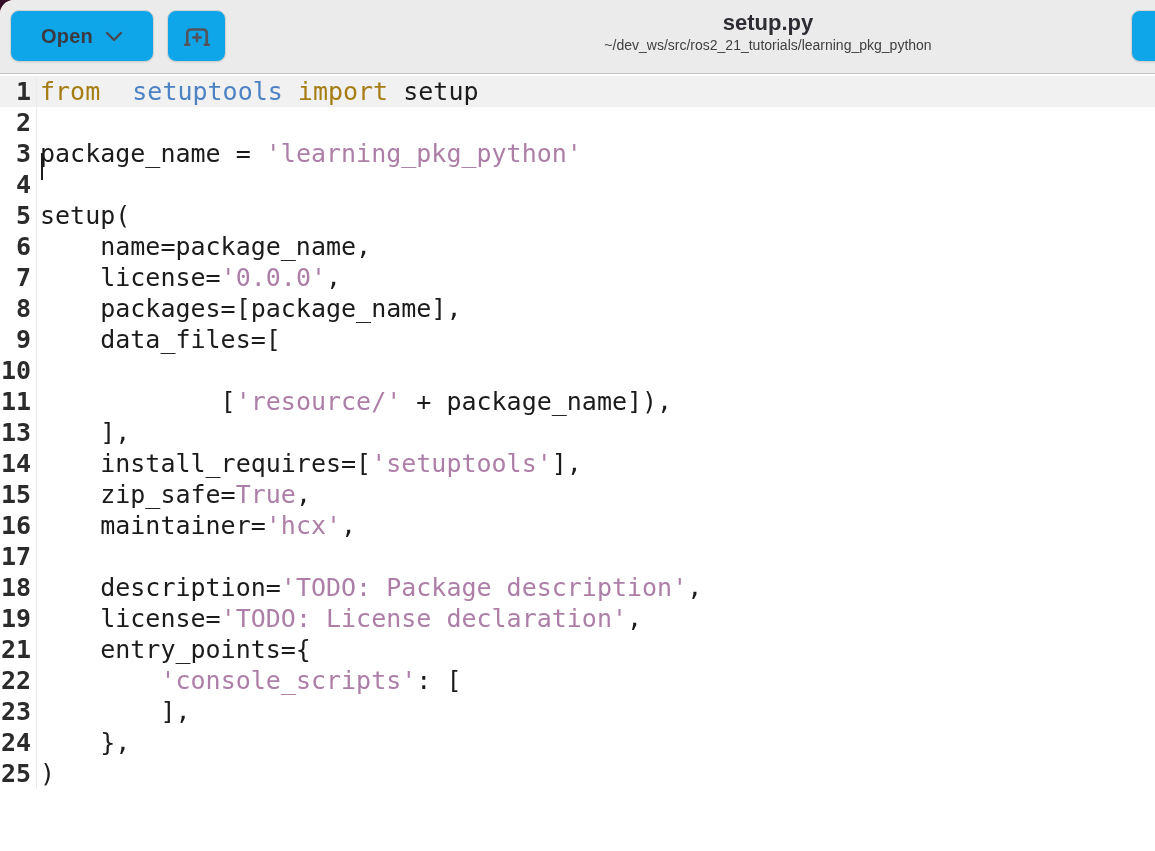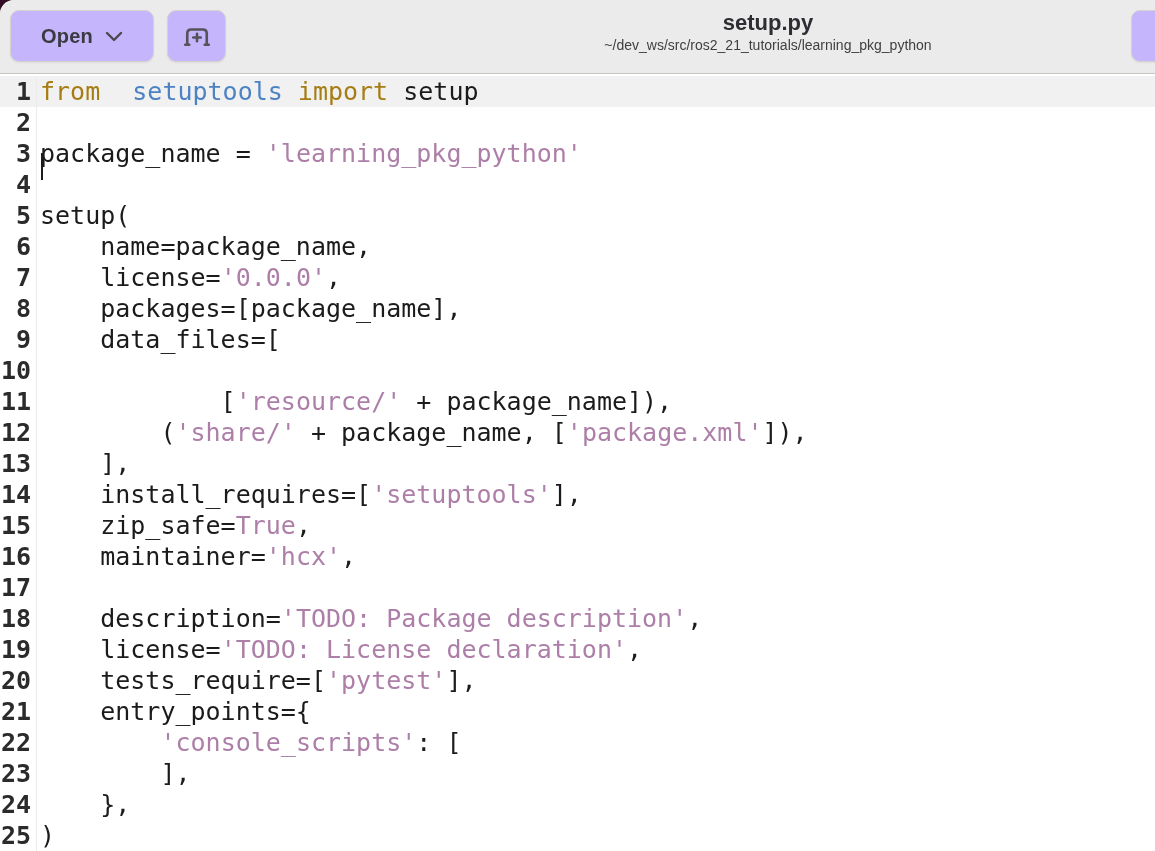--- a/index.html
+++ b/index.html
@@ -17,21 +17,21 @@
   }
   
   .headerbar{
     position:absolute;left:0;top:0;width:1155px;height:73px;
     background:#ebebeb;
     border-bottom:1px solid #c8c4c0;
     border-top-left-radius:14px;
   }
   .hb-btn{
     position:absolute;top:10px;height:52px;
-    background:#c4b5fd;
+    background:#0ea5e9;
     border:1px solid #d6d2ce;
     border-radius:9px;
     box-shadow:0 1px 2px rgba(0,0,0,0.06);
     display:flex;align-items:center;justify-content:center;
     box-sizing:border-box;
     cursor:pointer;
   }
   .btn-open{left:10px;width:144px;gap:12px;}
   .btn-open .lbl{font-size:20px;font-weight:600;color:#3b3a40;letter-spacing:.2px;}
   .btn-newtab{left:167px;width:59px;}
@@ -117,29 +117,27 @@
       <div class="line"><span class="ln">2</span><span class="code"></span></div>
       <div class="line"><span class="ln">3</span><span class="code"><span class="tk-p">package_name = </span><span class="tk-s">'learning_pkg_python'</span></span></div>
       <div class="line"><span class="ln">4</span><span class="code"></span></div>
       <div class="line"><span class="ln">5</span><span class="code"><span class="tk-p">setup(</span></span></div>
       <div class="line"><span class="ln">6</span><span class="code"><span class="tk-p">    name=package_name,</span></span></div>
       <div class="line"><span class="ln">7</span><span class="code"><span class="tk-p">    license=</span><span class="tk-s">'0.0.0'</span><span class="tk-p">,</span></span></div>
       <div class="line"><span class="ln">8</span><span class="code"><span class="tk-p">    packages=[package_name],</span></span></div>
       <div class="line"><span class="ln">9</span><span class="code"><span class="tk-p">    data_files=[</span></span></div>
       <div class="line"><span class="ln">10</span></div>
       <div class="line"><span class="ln">11</span><span class="code"><span class="tk-p">            [</span><span class="tk-s">'resource/'</span><span class="tk-p"> + package_name]),</span></span></div>
-      <div class="line"><span class="ln">12</span><span class="code"><span class="tk-p">        (</span><span class="tk-s">'share/'</span><span class="tk-p"> + package_name, [</span><span class="tk-s">'package.xml'</span><span class="tk-p">]),</span></span></div>
       <div class="line"><span class="ln">13</span><span class="code"><span class="tk-p">    ],</span></span></div>
       <div class="line"><span class="ln">14</span><span class="code"><span class="tk-p">    install_requires=[</span><span class="tk-s">'setuptools'</span><span class="tk-p">],</span></span></div>
       <div class="line"><span class="ln">15</span><span class="code"><span class="tk-p">    zip_safe=</span><span class="tk-v">True</span><span class="tk-p">,</span></span></div>
       <div class="line"><span class="ln">16</span><span class="code"><span class="tk-p">    maintainer=</span><span class="tk-s">'hcx'</span><span class="tk-p">,</span></span></div>
       <div class="line"><span class="ln">17</span></div>
       <div class="line"><span class="ln">18</span><span class="code"><span class="tk-p">    description=</span><span class="tk-s">'TODO: Package description'</span><span class="tk-p">,</span></span></div>
       <div class="line"><span class="ln">19</span><span class="code"><span class="tk-p">    license=</span><span class="tk-s">'TODO: License declaration'</span><span class="tk-p">,</span></span></div>
-      <div class="line"><span class="ln">20</span><span class="code"><span class="tk-p">    tests_require=[</span><span class="tk-s">'pytest'</span><span class="tk-p">],</span></span></div>
       <div class="line"><span class="ln">21</span><span class="code"><span class="tk-p">    entry_points={</span></span></div>
       <div class="line"><span class="ln">22</span><span class="code"><span class="tk-p">        </span><span class="tk-s">'console_scripts'</span><span class="tk-p">: [</span></span></div>
       <div class="line"><span class="ln">23</span><span class="code"><span class="tk-p">        ],</span></span></div>
       <div class="line"><span class="ln">24</span><span class="code"><span class="tk-p">    },</span></span></div>
       <div class="line"><span class="ln">25</span><span class="code"><span class="tk-p">)</span></span></div>
     </div>
 
 </div>
 
 </body></html>

